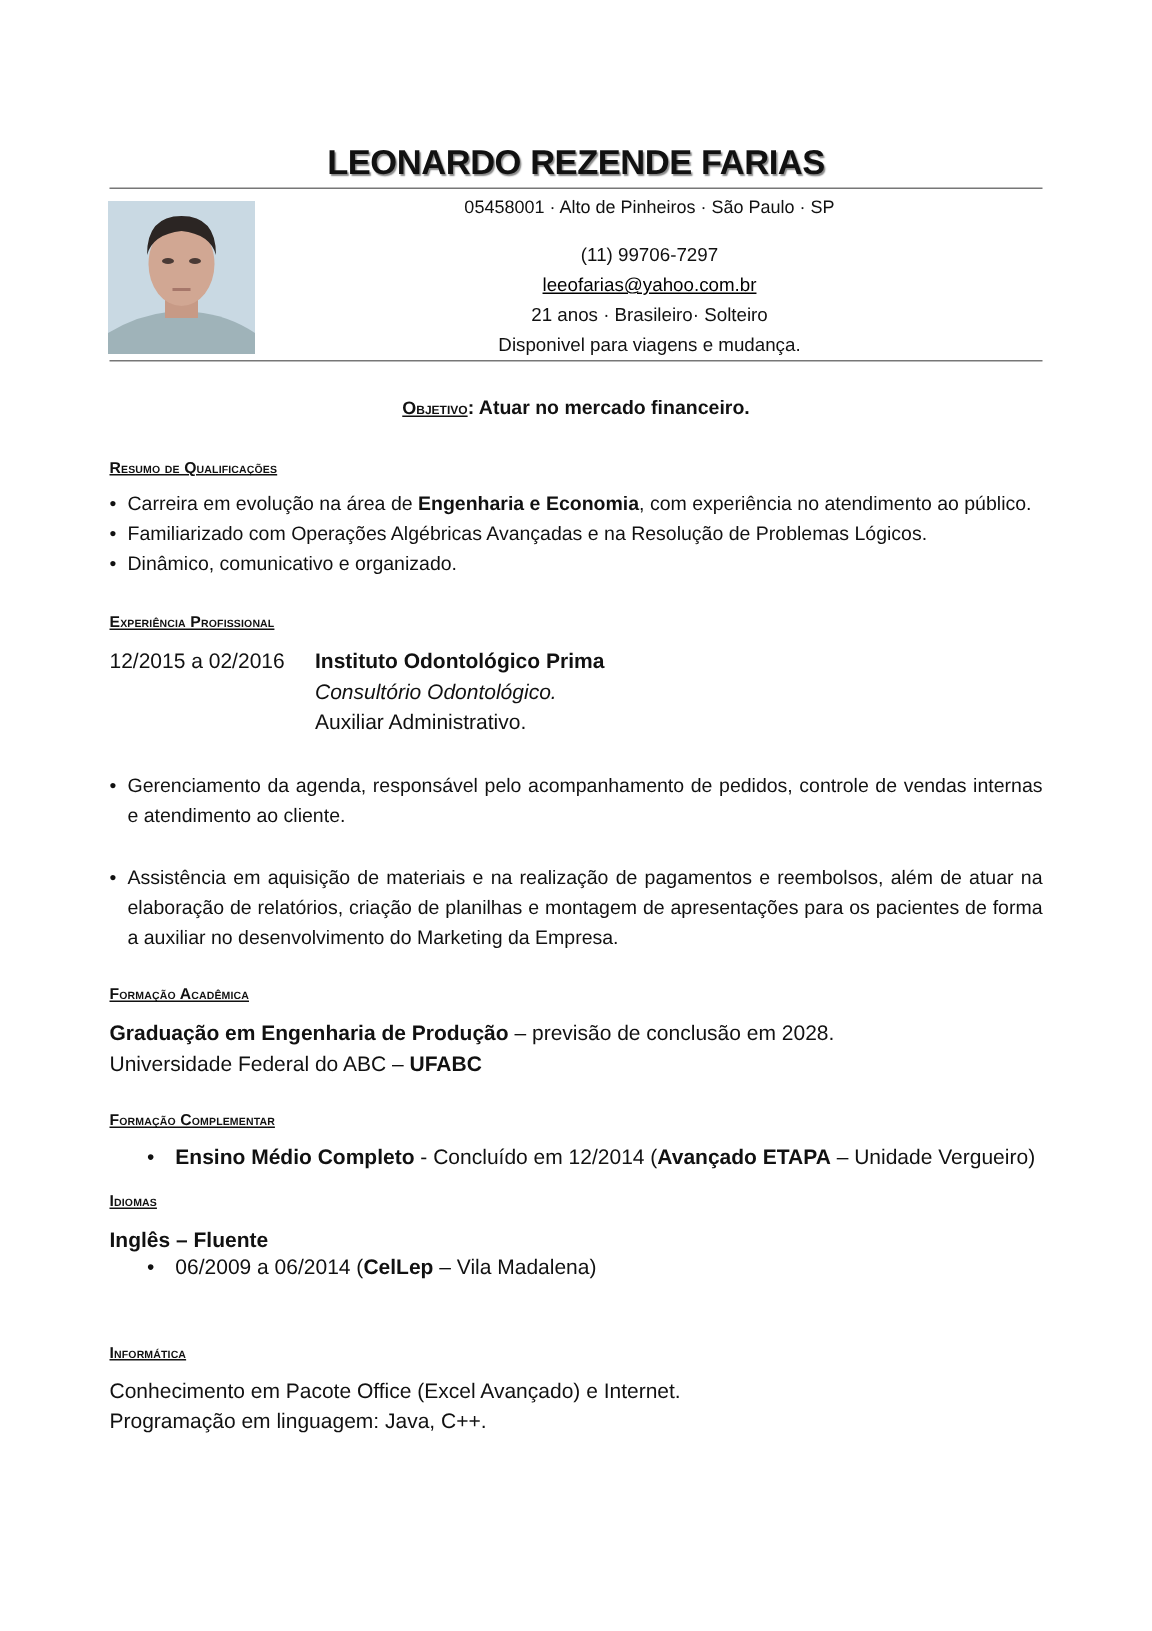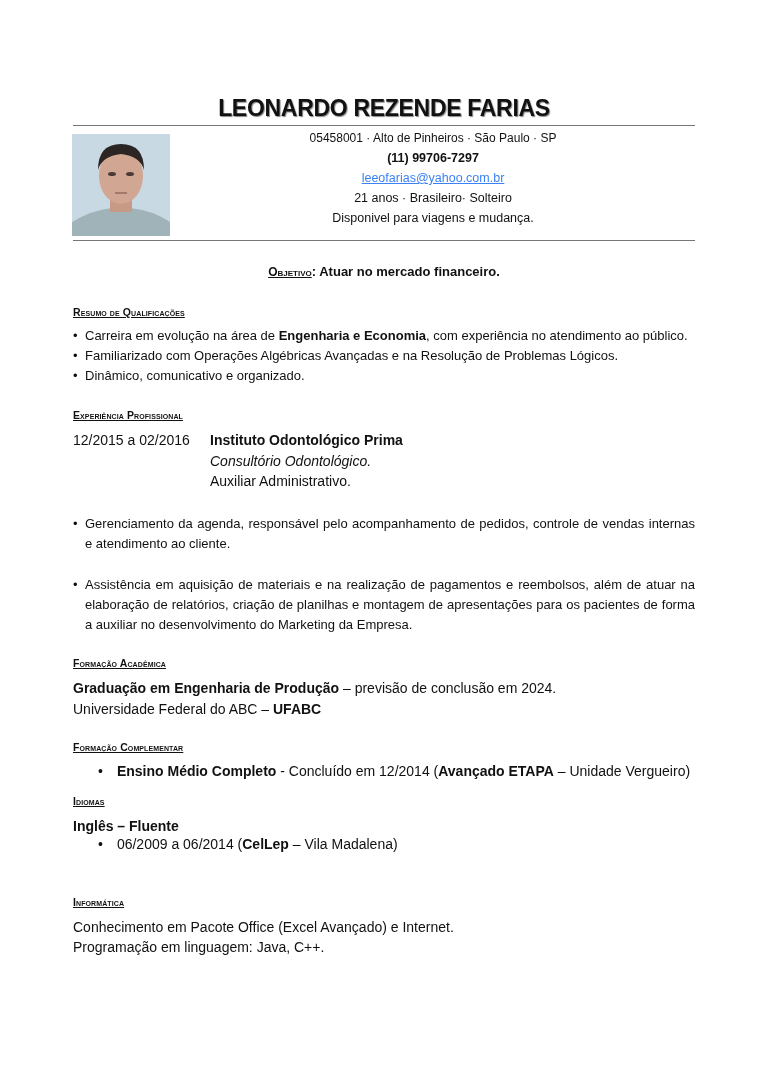--- a/index.html
+++ b/index.html
@@ -5,22 +5,22 @@
   html, body { margin:0; padding:0; background:#ffffff; }
   body { width:768px; height:1087px; position:relative; overflow:hidden;
          font-family:"Liberation Sans", sans-serif; color:#111; }
   .abs { position:absolute; }
   .name { left:0; width:768px; top:95px; text-align:center; font-size:23px; font-weight:bold;
           letter-spacing:-0.3px; text-shadow:1px 1px 1px #888; }
   .rule { left:73px; width:622px; height:0; border-top:1.3px solid #777; }
   .photo { left:72px; top:134px; width:98px; height:102px; background:#c6d6e0; overflow:hidden; }
   .contact { left:260px; width:346px; text-align:center; font-size:12.5px; line-height:20px; top:128px; }
   .contact .line { white-space:nowrap; }
-  .contact .phone { font-weight:bold; }
-  .contact a { color:#3b82f6; text-decoration:underline; }
+  .contact .phone { font-weight:normal;margin-top:12px; }
+  .contact a { color:#000000; text-decoration:underline; }
   .objective { left:0; width:768px; top:264px; text-align:center; font-size:13px; }
   .objective .lbl { text-decoration:underline; font-weight:bold; font-variant:small-caps; font-size:12px; }
   .objective .val { font-weight:bold; }
   .sec-h { left:73px; font-size:10.5px; font-weight:bold; text-decoration:underline; font-variant:small-caps; letter-spacing:0.1px; }
   .bl { left:73px; width:622px; font-size:13px; line-height:20px; }
   .bl .dot { position:absolute; left:0; top:0; }
   .bl .txt { margin-left:12px; display:block; }
   .justify { text-align:justify; text-align-last:left; }
   .plain { left:73px; font-size:14px; line-height:20px; }
   b { font-weight:bold; }
@@ -81,21 +81,21 @@
   <span class="dot">•</span>
   <span class="txt">Gerenciamento da agenda, responsável pelo acompanhamento de pedidos, controle de vendas internas e atendimento ao cliente.</span>
 </div>
 <div class="abs bl justify" style="top:575px">
   <span class="dot">•</span>
   <span class="txt">Assistência em  aquisição de materiais e na realização de pagamentos e reembolsos, além de atuar na elaboração de relatórios, criação de planilhas e montagem de apresentações para os pacientes de forma a auxiliar no desenvolvimento do Marketing da Empresa.</span>
 </div>
 
 <div class="abs sec-h" style="top:657px">Formação Acadêmica</div>
 <div class="abs plain" style="top:678px">
-  <b>Graduação em Engenharia de Produção</b><span> – previsão de conclusão em 2024.</span>
+  <b>Graduação em Engenharia de Produção</b><span> – previsão de conclusão em 2028.</span>
 </div>
 <div class="abs plain" style="top:699px">
   <span>Universidade Federal do ABC – </span><b>UFABC</b>
 </div>
 
 <div class="abs sec-h" style="top:741px">Formação Complementar</div>
 <div class="abs plain" style="top:761px; left:98px">
   <span style="margin-right:14px">•</span><b>Ensino Médio Completo</b><span> - Concluído em 12/2014 (</span><b>Avançado ETAPA</b><span> – Unidade Vergueiro)</span>
 </div>
 

